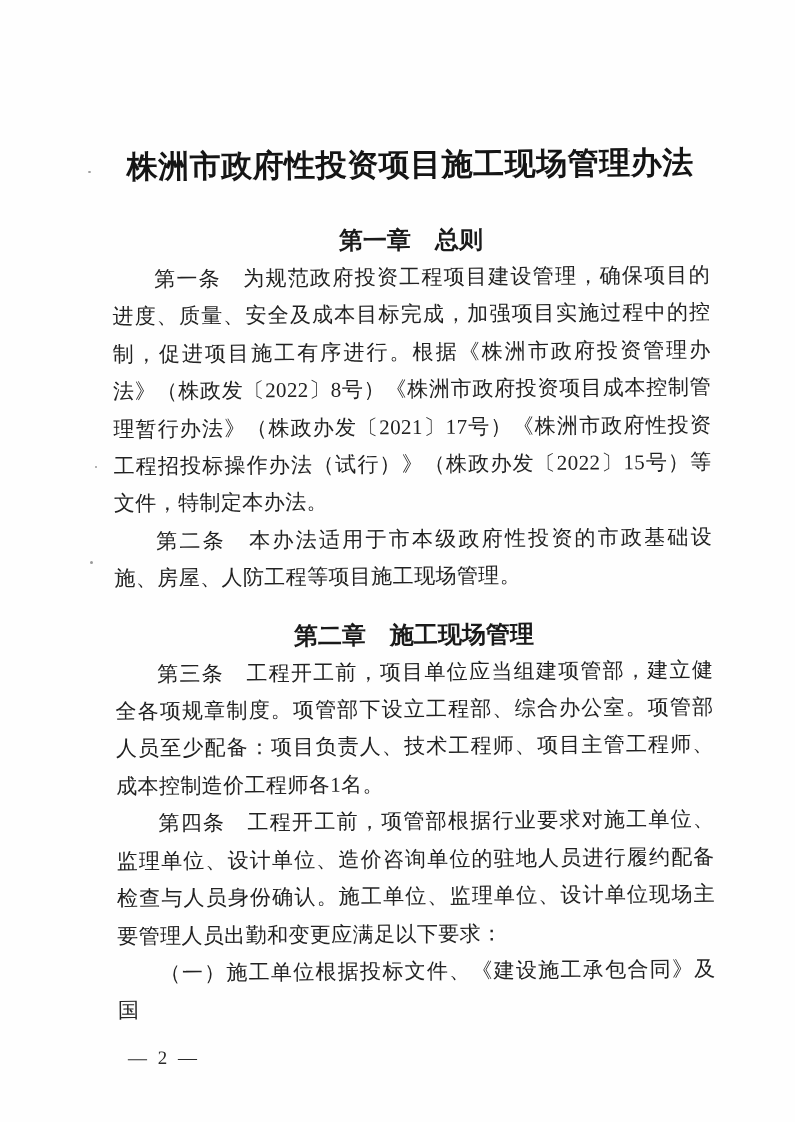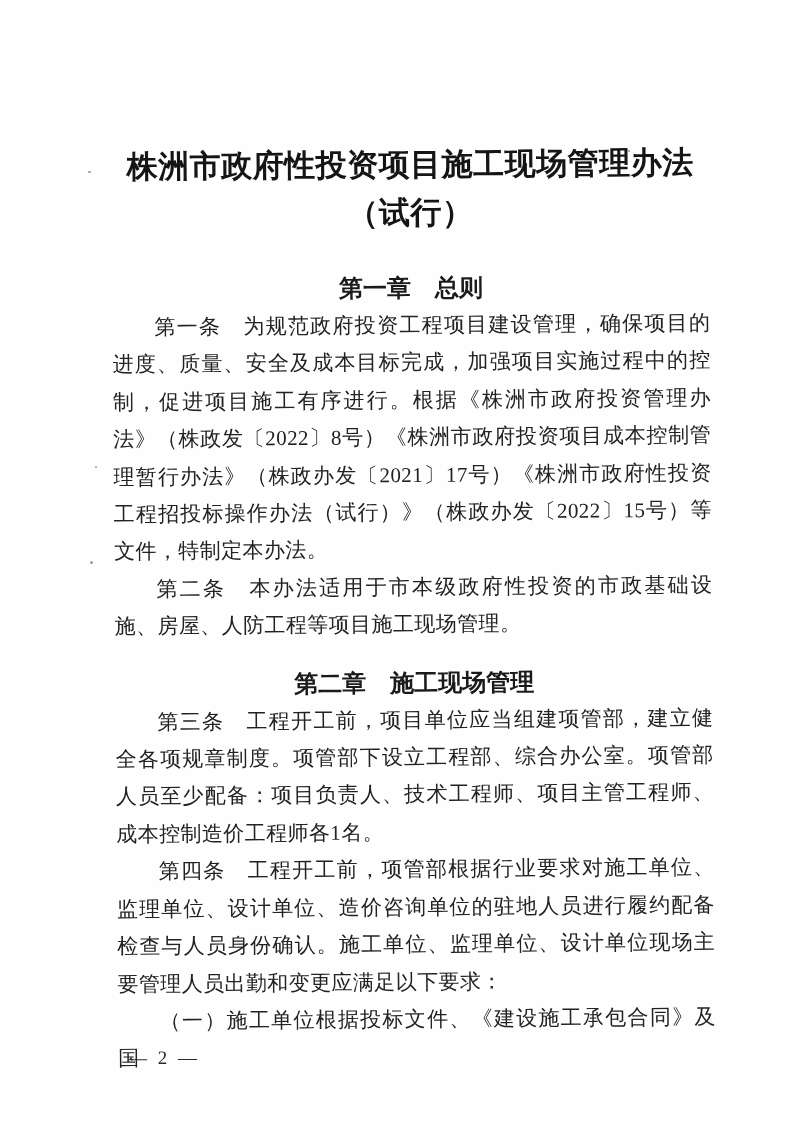--- a/index.html
+++ b/index.html
@@ -84,21 +84,20 @@
 
   <span class="speck s1"></span>
   <span class="speck s2"></span>
   <span class="speck s3"></span>
   <span class="speck s4"></span>
 
   <div class="content">
 
     <h1 class="doc-title">
       <span>株洲市政府性投资项目施工现场管理办法</span><br>
-      <span>（试行）</span>
     </h1>
 
     <section>
       <h2 class="chapter-heading">第一章　总则</h2>
       <p class="body-para">第一条　为规范政府投资工程项目建设管理，确保项目的进度、质量、安全及成本目标完成，加强项目实施过程中的控制，促进项目施工有序进行。根据《株洲市政府投资管理办法》（株政发〔2022〕8号）《株洲市政府投资项目成本控制管理暂行办法》（株政办发〔2021〕17号）《株洲市政府性投资工程招投标操作办法（试行）》（株政办发〔2022〕15号）等文件，特制定本办法。</p>
       <p class="body-para">第二条　本办法适用于市本级政府性投资的市政基础设施、房屋、人防工程等项目施工现场管理。</p>
     </section>
 
     <section>
       <h2 class="chapter-heading second">第二章　施工现场管理</h2>

